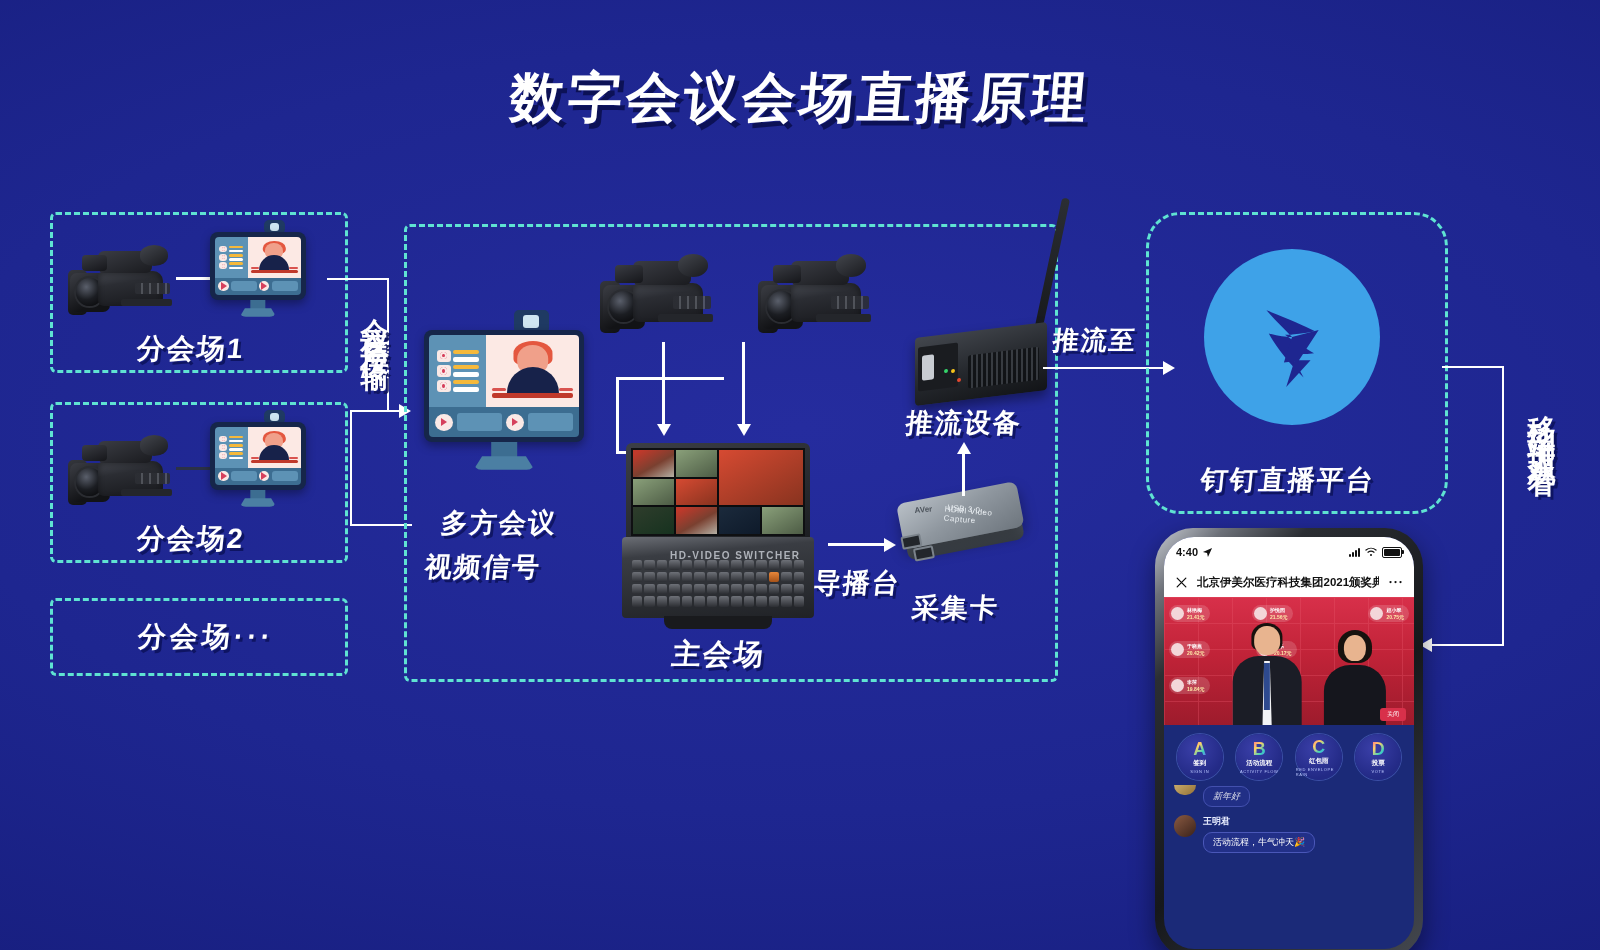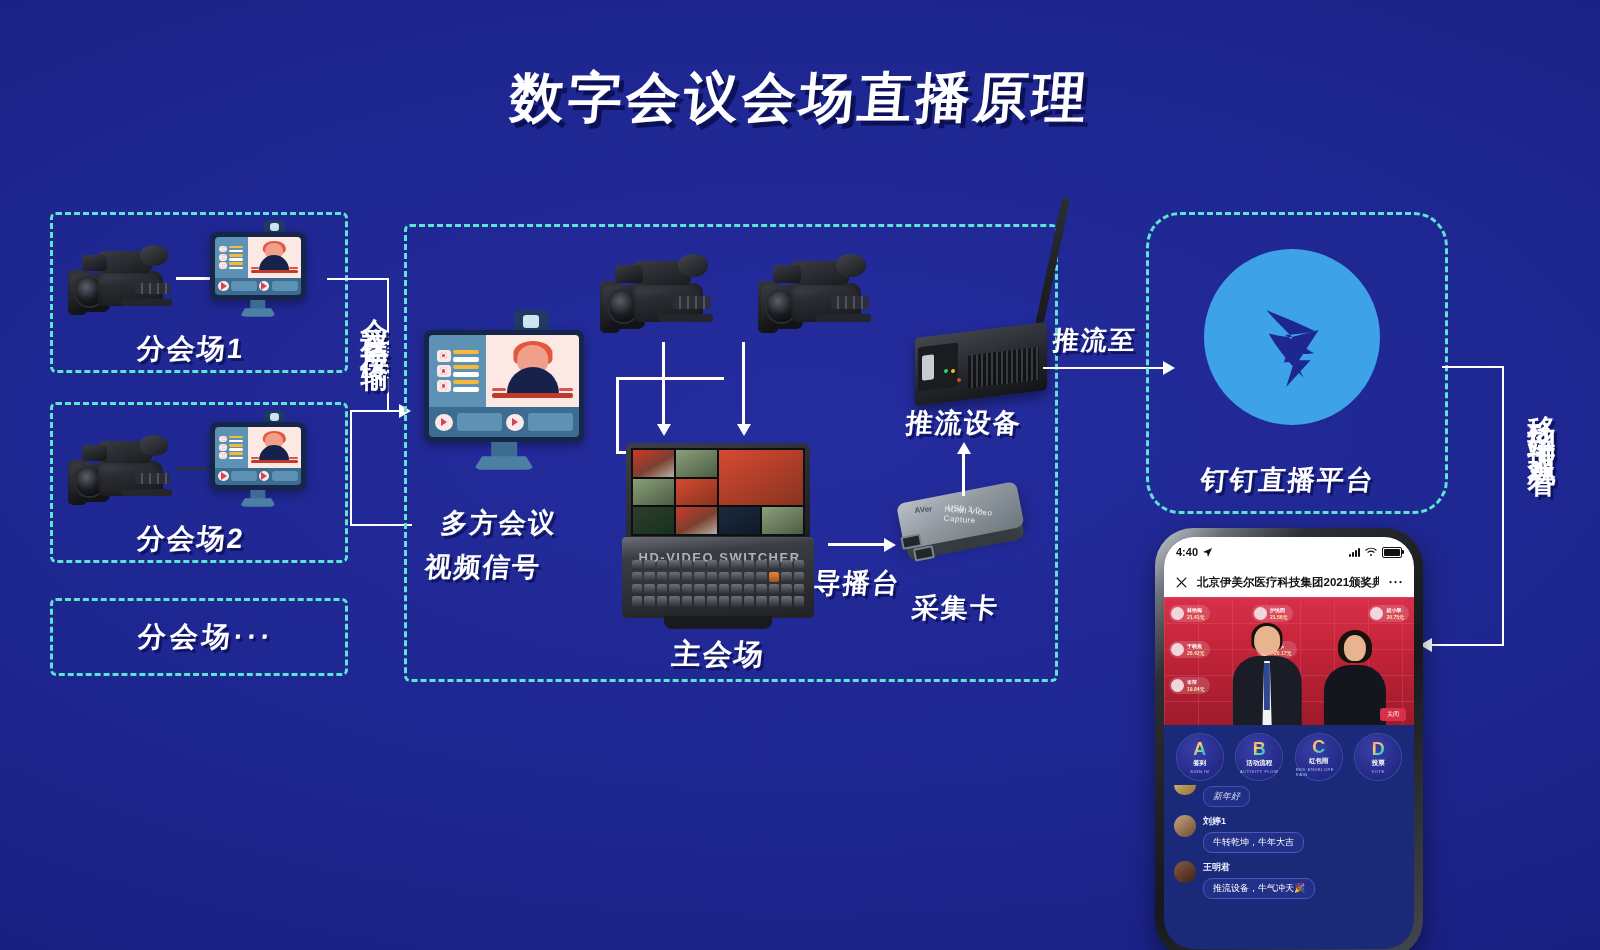--- a/index.html
+++ b/index.html
@@ -95,21 +95,21 @@
   .sw-cell.c{background:linear-gradient(150deg,#d64a32,#88331f);}
   .sw-cell.d{background:linear-gradient(150deg,#2f3d2c,#16321f);}
   .sw-cell.e{background:linear-gradient(150deg,#1b2a3c,#0e1a2a);}
   .sw-cell.big{grid-column:span 2;grid-row:span 2;}
   .sw-base{position:absolute;left:0;top:50%;width:100%;height:43%;
     background:linear-gradient(175deg,#6b6e75 0%,#3a3d43 22%,#202226 100%);border-radius:4px;}
   .sw-keys{position:absolute;left:5%;top:28%;width:90%;height:58%;
     display:grid;grid-template-columns:repeat(14,1fr);grid-template-rows:repeat(4,1fr);gap:2px;}
   .sw-key{background:linear-gradient(180deg,#6e7178,#2c2e33);border-radius:2px;}
   .sw-key.or{background:linear-gradient(180deg,#e8873a,#a65218);}
-  .sw-txt{position:absolute;right:7%;top:16%;color:#aeb2b9;font-size:13px;letter-spacing:1.5px;font-weight:bold;}
+  .sw-txt{position:absolute;right:7%;top:16%;color:#aeb2b9;font-size:10px;letter-spacing:1.5px;font-weight:bold;}
   .sw-handle{position:absolute;left:22%;top:92%;width:56%;height:7%;background:#191a1d;border-radius:0 0 8px 8px;}
   
   .capcard{position:absolute;transform:rotate(-11deg);}
   .cap-top{position:absolute;left:0;top:0;width:100%;height:62%;
     background:linear-gradient(155deg,#b9c0c7 0%,#8f979f 48%,#6d757d 100%);
     border-radius:8px;box-shadow:0 8px 14px rgba(0,0,0,.35);}
   .cap-side{position:absolute;left:2%;top:52%;width:96%;height:26%;
     background:linear-gradient(180deg,#5e666e,#3a4047);border-radius:0 0 8px 8px;}
   .cap-port{position:absolute;background:#22262b;border-radius:2px;border:2px solid #7b838b;}
   .cap-brand{position:absolute;left:14%;top:14%;color:#4d545c;font-size:8px;font-weight:bold;transform:rotate(6deg);}
@@ -704,30 +704,23 @@
       </div>
 
       <div class="ph-chat">
         <div class="chat-row chat-partial" style="margin-top:-4px;font-style:italic;">
           <div class="chat-av c" style="height:10px;border-radius:0 0 11px 11px;"></div>
           <div>
             <div class="chat-bubble">新年好</div>
           </div>
         </div>
         <div class="chat-row">
-          <div class="chat-av"></div>
-          <div>
-            <div class="chat-name">刘婷1</div>
-            <div class="chat-bubble">牛转乾坤，牛年大吉</div>
-          </div>
-        </div>
-        <div class="chat-row">
           <div class="chat-av b"></div>
           <div>
             <div class="chat-name">王明君</div>
-            <div class="chat-bubble">推流设备，牛气冲天🎉</div>
+            <div class="chat-bubble">活动流程，牛气冲天🎉</div>
           </div>
         </div>
       </div>
 
     </div>
   </div>
 </div>
 
 </body></html>

